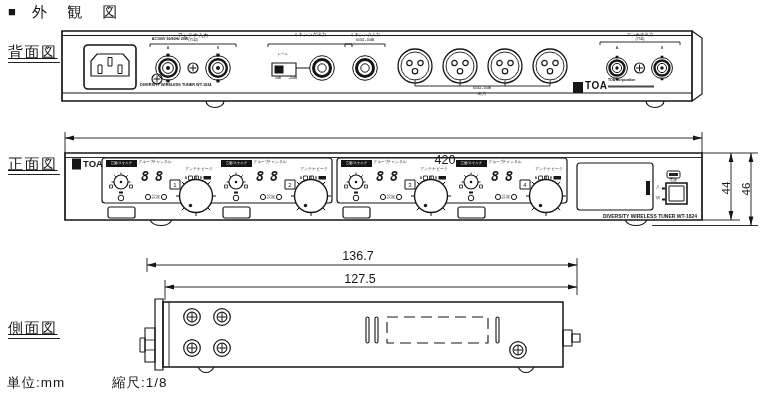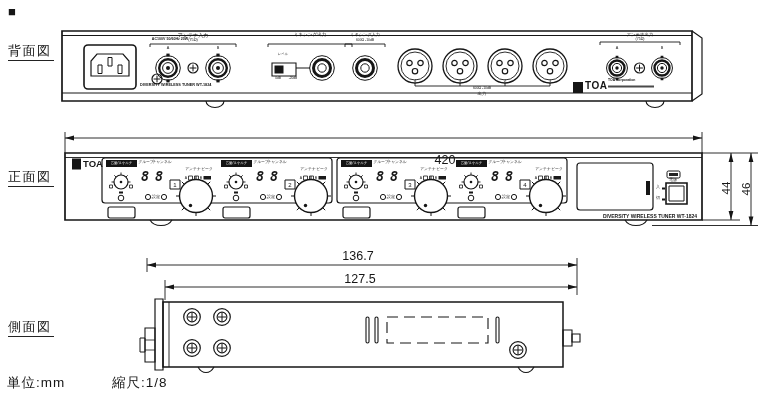--- a/index.html
+++ b/index.html
@@ -1,38 +1,39 @@
 <!DOCTYPE html>
 <html><head>
 <meta charset="utf-8">
 <style>
   html,body{margin:0;padding:0;background:#fff;}
   #stage{position:relative;width:761px;height:402px;background:#fff;overflow:hidden;
          font-family:"Liberation Sans","DejaVu Sans",sans-serif;color:#161616;}
   .t{position:absolute;white-space:nowrap;color:#161616;line-height:1;}
   .ct{position:absolute;white-space:nowrap;color:#161616;line-height:1;transform:translateX(-50%);text-align:center;}
-  .vlabel{font-size:13px;letter-spacing:1.5px;border-bottom:1.4px solid #222;padding:0 2px 3px 0;}
+  .vlabel{font-size:15px;letter-spacing:1.5px;border-bottom:1.4px solid #222;padding:0 2px 3px 0;text-decoration:underline;}
   .dim{font-size:12.5px;}
   .vdim{position:absolute;width:24px;height:12px;text-align:center;font-size:11.5px;transform:rotate(-90deg);}
   .seg{font-family:"DejaVu Sans Mono",monospace;font-style:italic;font-weight:bold;font-size:13.5px;}
   .darkbox{background:#141414;color:#fff;text-align:center;overflow:hidden;}
   .b{font-weight:bold;}
   svg{position:absolute;}
   svg *{vector-effect:non-scaling-stroke;}
   .ln{stroke:#161616;fill:none;}
 </style>
 </head>
 <body>
 
 <div id="stage">
 
   <span class="t" style="left:8px;top:5px;font-size:13px;">■</span>
+  <span class="t" style="left:32px;top:4px;font-size:15px;letter-spacing:8px;">外 観 図</span>
 
   <span class="t vlabel" style="left:8px;top:44px;">背面図</span>
-  <span class="t vlabel" style="left:8px;top:170px;">正面図</span>
+  <span class="t vlabel" style="left:8px;top:156px;">正面図</span>
   <span class="t vlabel" style="left:8px;top:320px;">側面図</span>
 
   <svg style="left:60px;top:28px;" width="648" height="84" viewBox="0 0 648 84">
     <defs>
       <g id="g-bnc">
         <circle r="12.3" class="ln" stroke-width="1"></circle>
         <circle r="8.8" class="ln" stroke-width="2.4"></circle>
         <circle r="5.4" class="ln" stroke-width="1"></circle>
         <circle r="2" fill="#161616"></circle>
         <rect x="-1.6" y="-14.4" width="3.2" height="3" fill="#161616"></rect>

